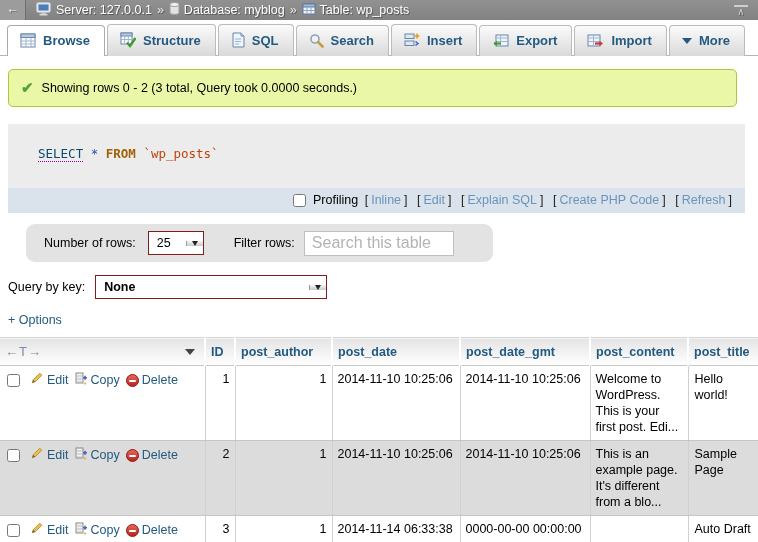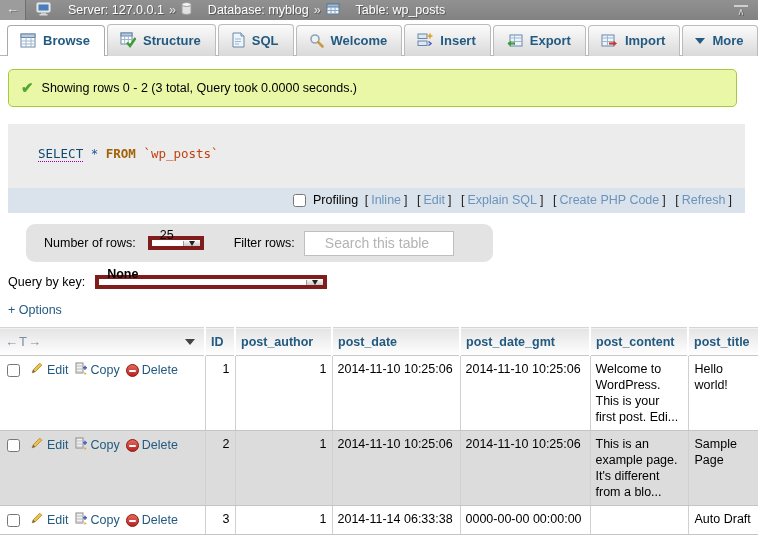--- a/index.html
+++ b/index.html
@@ -5,21 +5,21 @@
   * { box-sizing: border-box; margin: 0; padding: 0; }
   html,body { width: 758px; height: 542px; overflow: hidden; background:#fff;
     font-family: "Liberation Sans", sans-serif; font-size: 12.5px; color:#000; }
 
   
   .topbar { height:20px; background:linear-gradient(#919191,#828282); display:flex;
     align-items:center; color:#fff; text-shadow:1px 1px 0 rgba(0,0,0,.35); }
   .backbtn { width:26px; height:20px; background:#9c9c9c; border-right:1px solid #6f6f6f;
     color:#f2f2f2; text-align:center; line-height:18px; font-size:13px; cursor:pointer; }
   .crumbs { display:flex; align-items:center; gap:5px; margin-left:10px; flex:1; }
-  .crumb { display:flex; align-items:center; gap:16px; cursor:pointer; }
+  .crumb { display:flex; align-items:center; gap:4px; cursor:pointer; }
   .crumb-sep { color:#e8e8e8; }
   .collapse { margin-right:10px; color:#cfcfcf; cursor:pointer; width:14px; text-align:center; }
   .collapse .bar { display:block; height:2px; background:#cfcfcf; margin-bottom:1px; }
   .collapse .chev { display:block; font-size:10px; line-height:8px; }
 
   
   .tabbar { height:36px; padding:4px 0 0 7px; border-bottom:1px solid #b5b5b5;
     background:#fff; display:flex; align-items:flex-end; }
   .tab { display:flex; align-items:center; gap:7px; padding:7px 14px 8px 12px;
     border:1px solid #bbb; border-bottom:none; border-radius:4px 4px 0 0;
@@ -45,29 +45,29 @@
   .sql-id   { color:#c2410c; }
   .profil-bar { background:#dae3eb; height:25px; line-height:25px; text-align:right;
     padding-right:10px; font-size:12.5px; }
   .profil-bar a { color:#6b93bb; text-decoration:none; cursor:pointer; }
   .profil-bar .br { color:#222; margin:0 3px; }
   .profil-bar input { vertical-align:middle; margin-right:4px; }
 
   
   .rows-box { margin:11px 0 0 26px; width:467px; height:38px; background:#e3e3e3;
     border-radius:9px; display:flex; align-items:center; padding-left:18px; }
-  .fselect { display:inline-flex; align-items:flex-end; background:#fff;
-    border:4px solid #7f1d1d; height:14px; cursor:pointer; }
+  .fselect { display:inline-flex; align-items:center; background:#fff;
+    border:1px solid #7f1d1d; height:24px; cursor:pointer; }
   .fselect .val { padding:2px 8px; line-height:17px; }
   .fselect .btn { width:17px; background:linear-gradient(#f4f4f4,#cacaca);
     border-left:1px solid #9a9a9a; display:flex; align-items:center; justify-content:center; }
   .caret { width:0; height:0; border-left:3.5px solid transparent;
     border-right:3.5px solid transparent; border-top:5px solid #222; }
-  .filter-input { width:150px; height:25px; border:1px solid #bfbfbf; padding:3px 20px;
-    font-family:"Liberation Sans",sans-serif; font-size:14px; color:#444; }
+  .filter-input { width:150px; height:25px; border:1px solid #bfbfbf; padding:3px 7px;
+    font-family:"Liberation Sans",sans-serif; font-size:16px; color:#444; }
   .filter-input::placeholder { color:#b3b3b3; }
   .sort-row { margin:13px 0 0 8px; display:flex; align-items:center; }
   .options-link { display:inline-block; margin:14px 0 10px 8px; color:#235a81;
     text-decoration:none; cursor:pointer; }
 
   
   table { border-collapse:collapse; width:758px; table-layout:fixed; }
   th { background:linear-gradient(#e4e4e4,#ffffff); color:#235a81; font-size:12.5px;
     font-weight:bold; text-align:left; padding:6px 5px; border-bottom:1px solid #c8c8c8;
     border-top:1px solid #d5d5d5; white-space:nowrap; overflow:hidden; }
@@ -173,21 +173,21 @@
       </span>
     <span>SQL</span>
   </div>
   <div class="tab">
     <span>
         <svg width="15" height="15" viewBox="0 0 15 15">
           <circle cx="6" cy="6" r="4" fill="#eef2f6" stroke="#8fa3b5" stroke-width="1.6"></circle>
           <line x1="9.2" y1="9.2" x2="13.5" y2="13.5" stroke="#c89a3f" stroke-width="2.6" stroke-linecap="round"></line>
         </svg>
       </span>
-    <span>Welcome</span>
+    <span>Search</span>
   </div>
   <div class="tab">
     <span>
         <svg width="16" height="16" viewBox="0 0 16 16">
           <rect x="1" y="2" width="9" height="4.5" fill="#dde8f3" stroke="#6b87a8"></rect>
           <rect x="1" y="9" width="9" height="4.5" fill="#dde8f3" stroke="#6b87a8"></rect>
           <path d="M13 1.5 v5 M10.5 4 h5" stroke="#e0a020" stroke-width="1.6"></path>
           <path d="M11.5 9.5 l2.5 2 -2.5 2" stroke="#4a62c0" stroke-width="1.6" fill="none"></path>
         </svg>
       </span>

